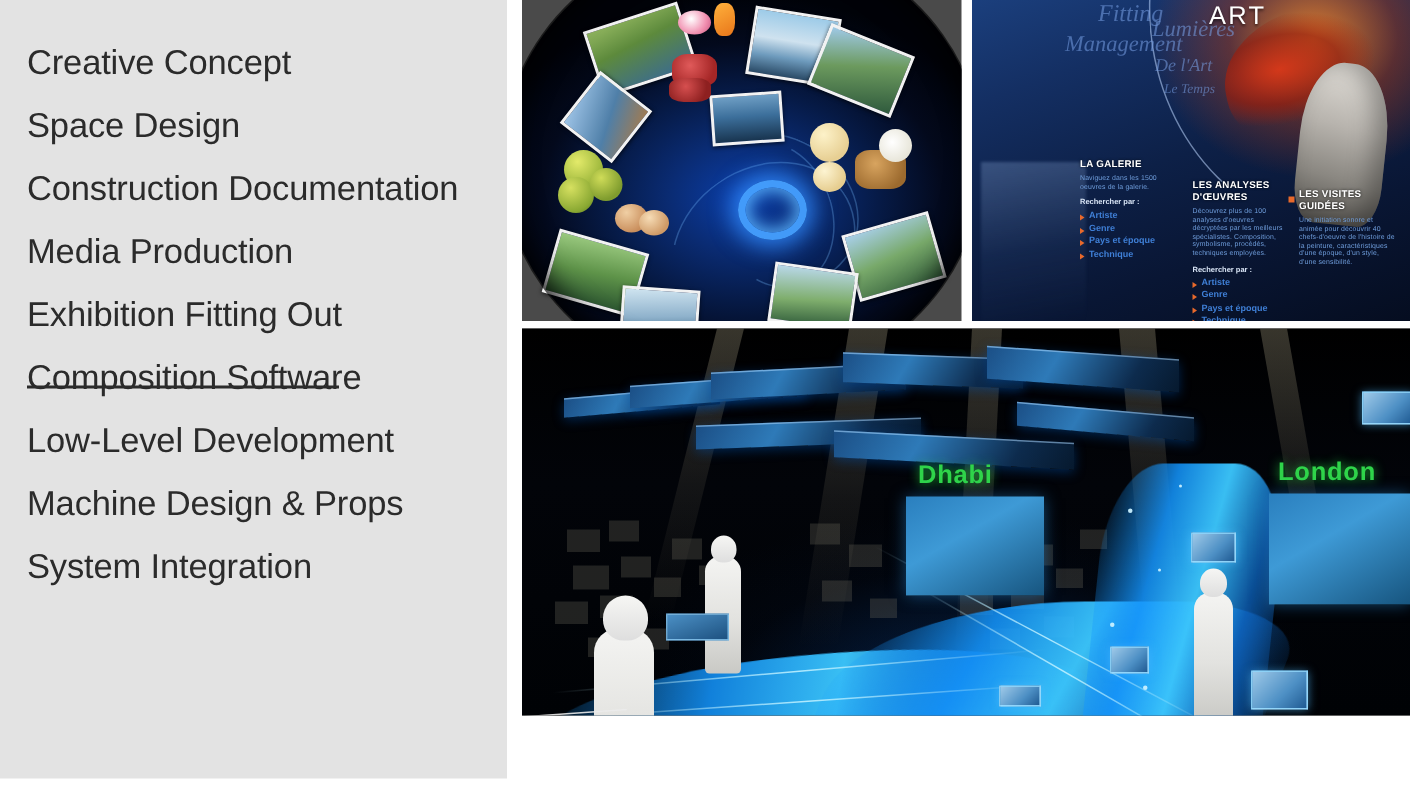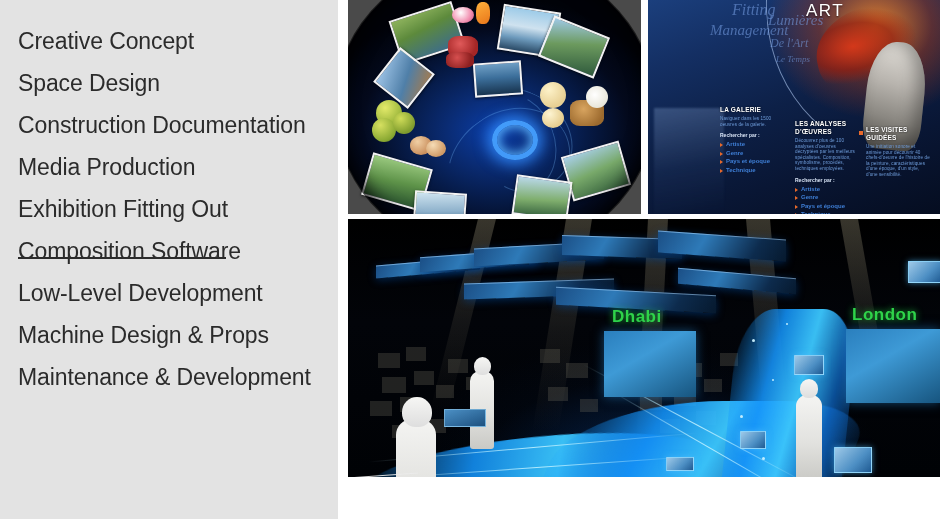--- a/index.html
+++ b/index.html
@@ -223,21 +223,21 @@
         <span class="nav-label">Composition Software</span>
         <span class="nav-underline"></span>
       </li>
       <li class="nav-item">
         <span class="nav-label">Low-Level Development</span>
       </li>
       <li class="nav-item">
         <span class="nav-label">Machine Design &amp; Props</span>
       </li>
       <li class="nav-item">
-        <span class="nav-label">Maintenance &amp; Development</span>
+        <span class="nav-label">System Integration</span>
       </li>
 
     </ul>
   </nav>
 
   <figure class="panel" id="panel-dome">
     <div class="dome-bg"></div>
 
     <div class="swirl" style="left:108px; top:90px; width:118px; height:100px; transform:rotate(25deg);"></div>
     <div class="swirl" style="left:118px; top:104px; width:100px; height:78px; transform:rotate(70deg);"></div>

